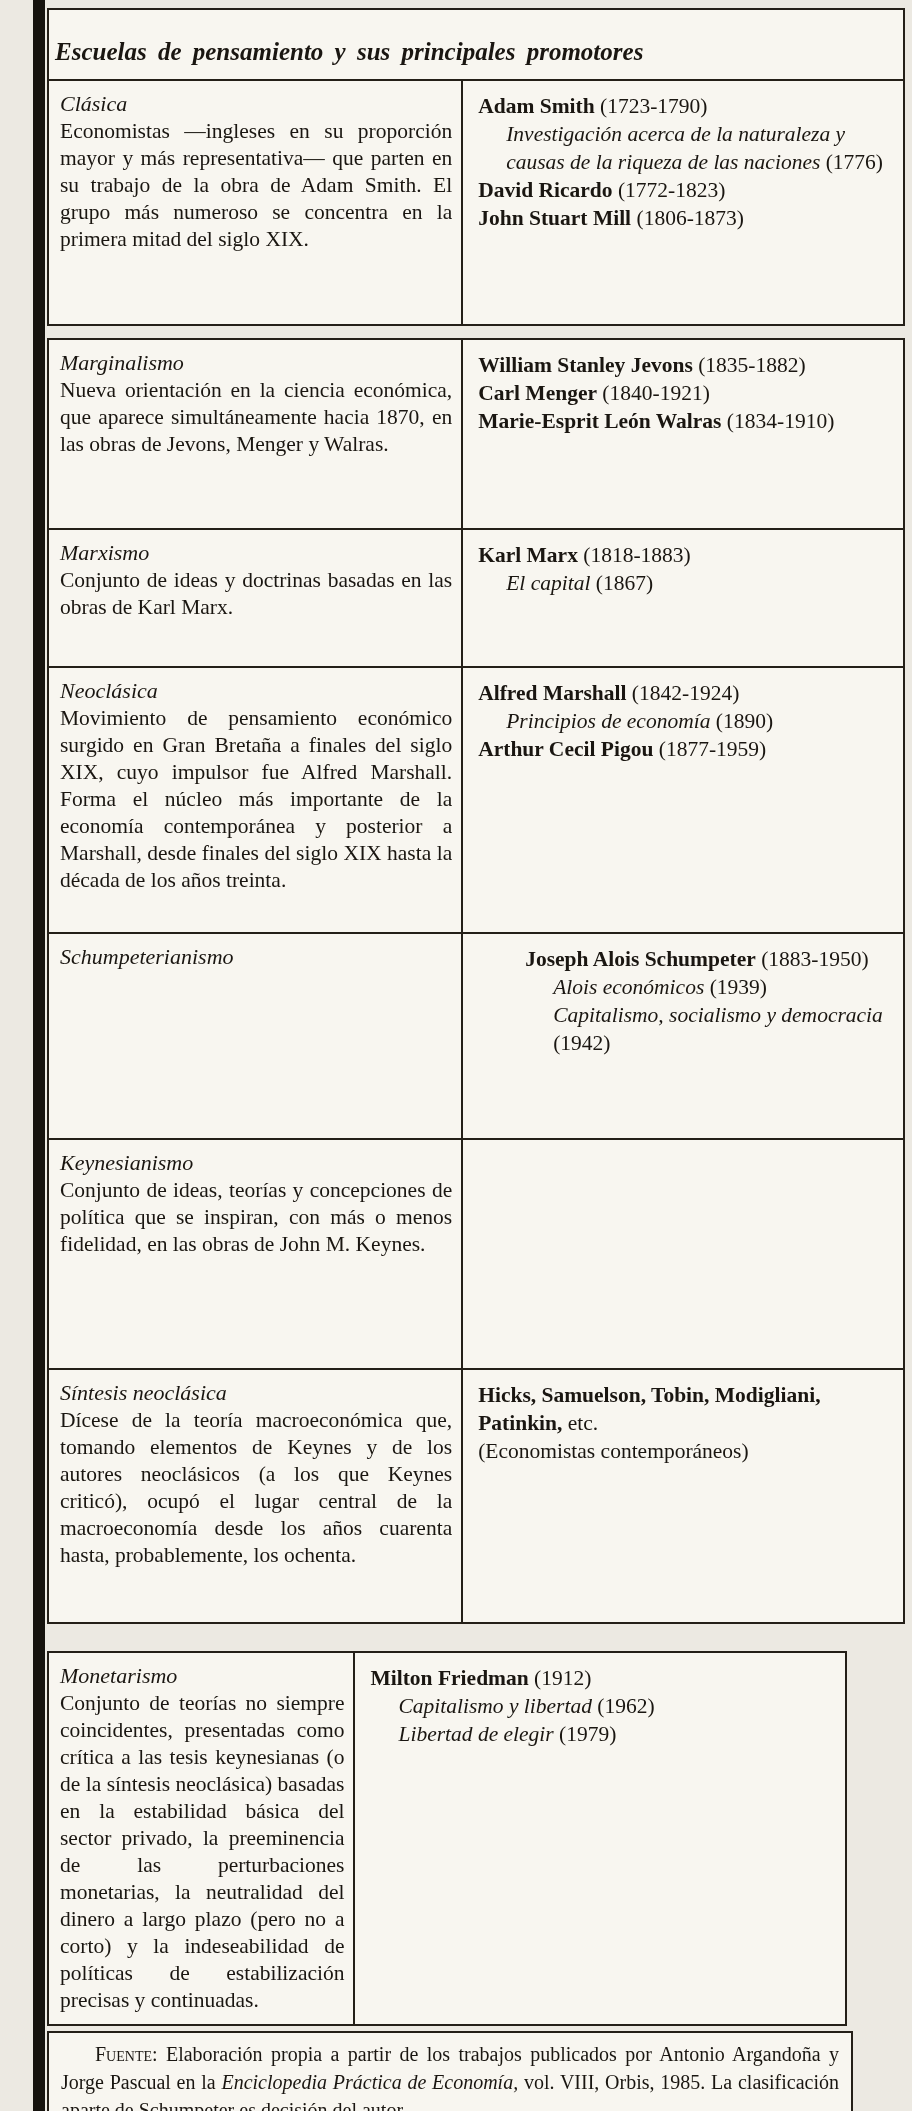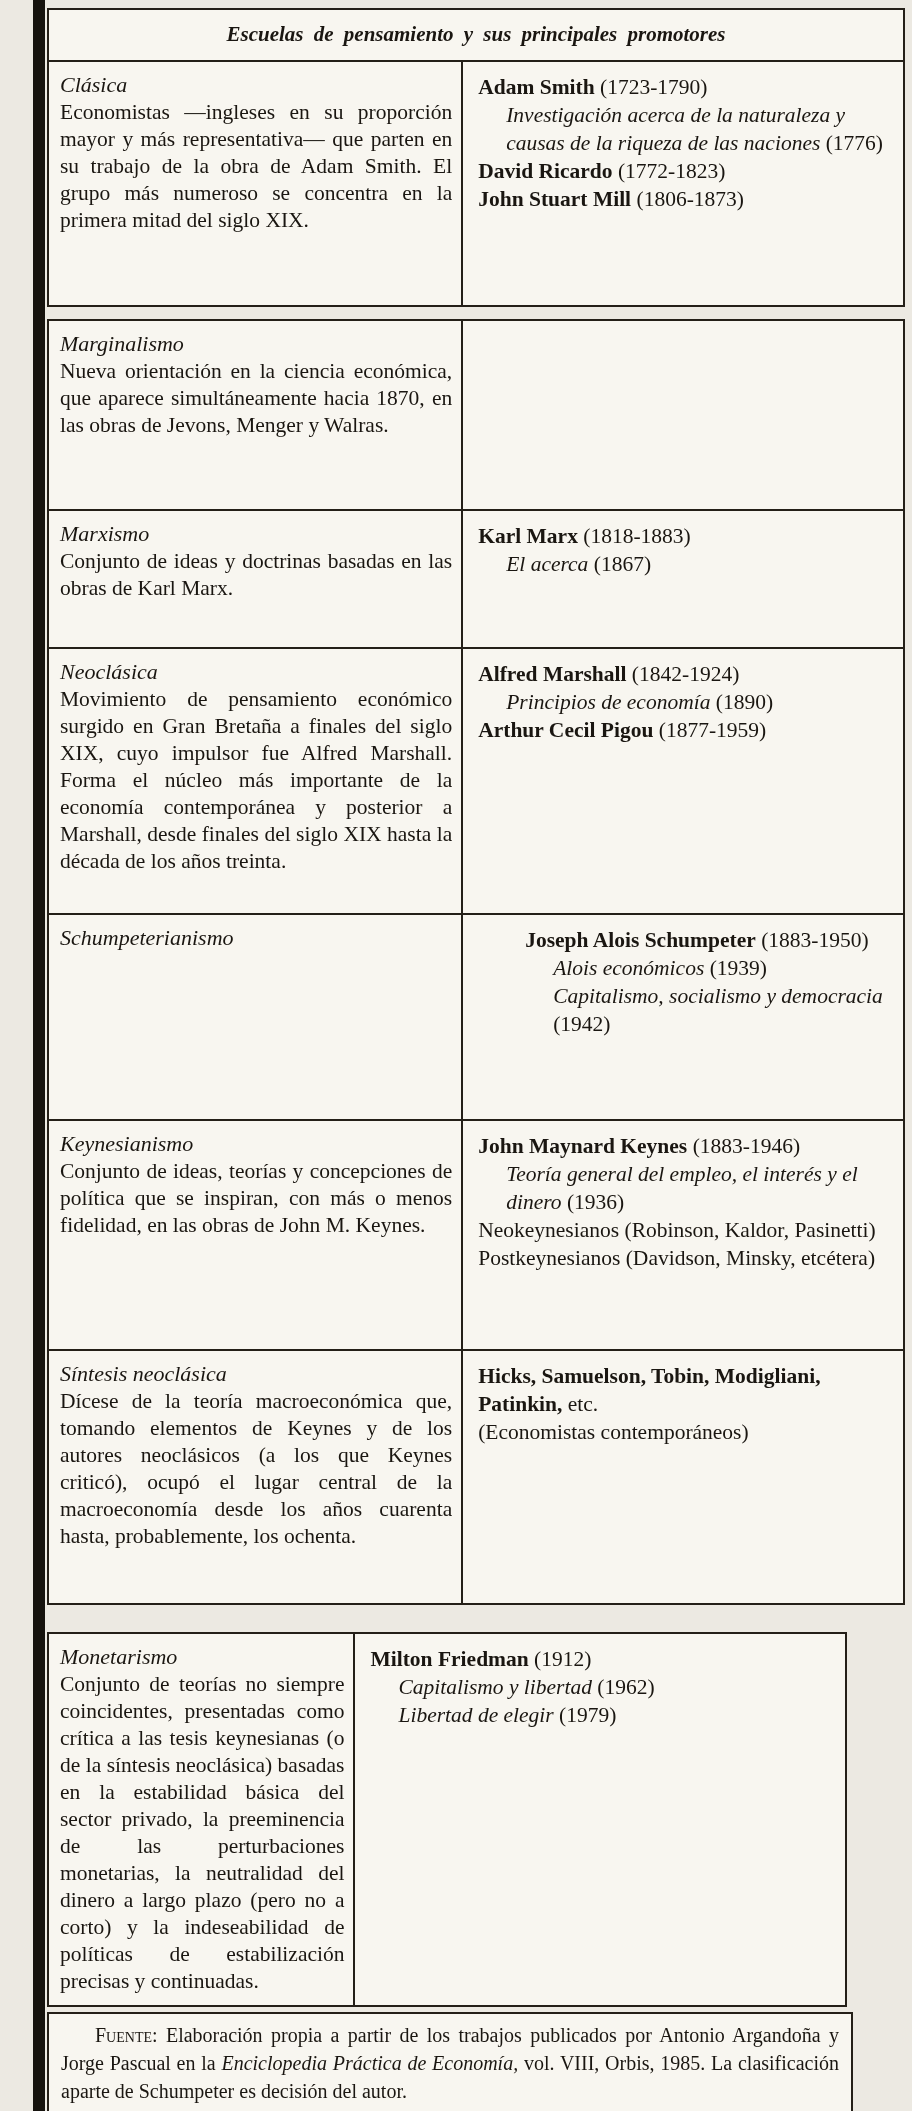--- a/index.html
+++ b/index.html
@@ -21,26 +21,26 @@
     background:#16130e;
   }
   .box {
     border:2.5px solid #241f18;
     background:#f8f6f0;
     width:858px;
   }
   .gap-sm { margin-top:12px; }
   .gap-lg { margin-top:27px; }
   .table-title {
-    text-align:center;
+    text-align:left;
     font-weight:bold;
     font-style:italic;
-    font-size:21px;
+    font-size:25px;
     word-spacing:5px;
-    padding:12px 6px 13px 6px;
+    padding:28px 6px 13px 6px;
     border-bottom:2.5px solid #241f18;
   }
   .row {
     display:grid;
     grid-template-columns:48.5% 1fr;
   }
   .rows .row + .row { border-top:2.5px solid #241f18; }
   .cell.left  { border-right:2.5px solid #241f18; padding:9px 9px 10px 11px; }
   .cell.right { padding:12px 10px 10px 15px; }
   .school-name {
@@ -114,30 +114,35 @@
 </div>
   </div>
 
   <div class="box gap-sm" id="table-1">
     <div class="rows">
   <div class="row">
     <div class="cell left">
       <div class="school-name">Marginalismo</div>
       <div class="description">Nueva orientación en la ciencia económica, que aparece simultáneamente hacia 1870, en las obras de Jevons, Menger y Walras.</div>
     </div>
+    <div class="cell right">
+            <div class="promoter-line author"><b>William Stanley Jevons</b> (1835-1882)</div>
+            <div class="promoter-line author"><b>Carl Menger</b> (1840-1921)</div>
+            <div class="promoter-line author"><b>Marie-Esprit León Walras</b> (1834-1910)</div>
+          </div>
   </div>
 
   <div class="row">
     <div class="cell left">
       <div class="school-name">Marxismo</div>
       <div class="description">Conjunto de ideas y doctrinas basadas en las obras de Karl Marx.</div>
     </div>
     <div class="cell right">
             <div class="promoter-line author"><b>Karl Marx</b> (1818-1883)</div>
-            <div class="promoter-line work"><i>El acerca</i> (1867)</div>
+            <div class="promoter-line work"><i>El capital</i> (1867)</div>
           </div>
   </div>
 
   <div class="row">
     <div class="cell left">
       <div class="school-name">Neoclásica</div>
       <div class="description">Movimiento de pensamiento económico surgido en Gran Bretaña a finales del siglo XIX, cuyo impulsor fue Alfred Marshall. Forma el núcleo más importante de la economía contemporánea y posterior a Marshall, desde finales del siglo XIX hasta la década de los años treinta.</div>
     </div>
     <div class="cell right">
             <div class="promoter-line author"><b>Alfred Marshall</b> (1842-1924)</div>
@@ -155,26 +160,20 @@
             <div class="promoter-line work"><i>Alois económicos</i> (1939)</div>
             <div class="promoter-line work"><i>Capitalismo, socialismo y democracia</i> (1942)</div>
           </div>
   </div>
 
   <div class="row">
     <div class="cell left">
       <div class="school-name">Keynesianismo</div>
       <div class="description">Conjunto de ideas, teorías y concepciones de política que se inspiran, con más o menos fidelidad, en las obras de John M. Keynes.</div>
     </div>
-    <div class="cell right">
-            <div class="promoter-line author"><b>John Maynard Keynes</b> (1883-1946)</div>
-            <div class="promoter-line work"><i>Teoría general del empleo, el interés y el dinero</i> (1936)</div>
-            <div class="promoter-line plain">Neokeynesianos (Robinson, Kaldor, Pasinetti)</div>
-            <div class="promoter-line plain">Postkeynesianos (Davidson, Minsky, etcétera)</div>
-          </div>
   </div>
 
   <div class="row">
     <div class="cell left">
       <div class="school-name">Síntesis neoclásica</div>
       <div class="description">Dícese de la teoría macroeconómica que, tomando elementos de Keynes y de los autores neoclásicos (a los que Keynes criticó), ocupó el lugar central de la macroeconomía desde los años cuarenta hasta, probablemente, los ochenta.</div>
     </div>
     <div class="cell right">
             <div class="promoter-line author"><b>Hicks, Samuelson, Tobin, Modigliani, Patinkin,</b> etc.</div>
             <div class="promoter-line plain">(Economistas contemporáneos)</div>

